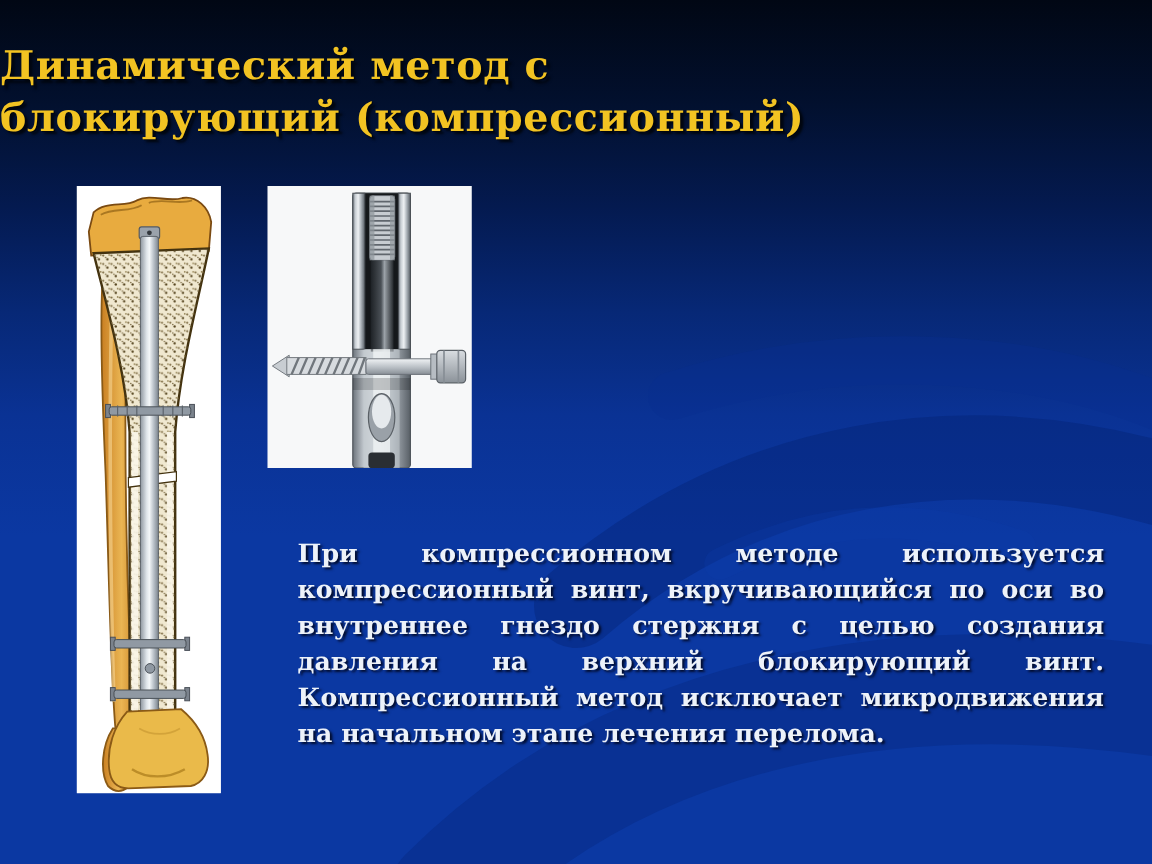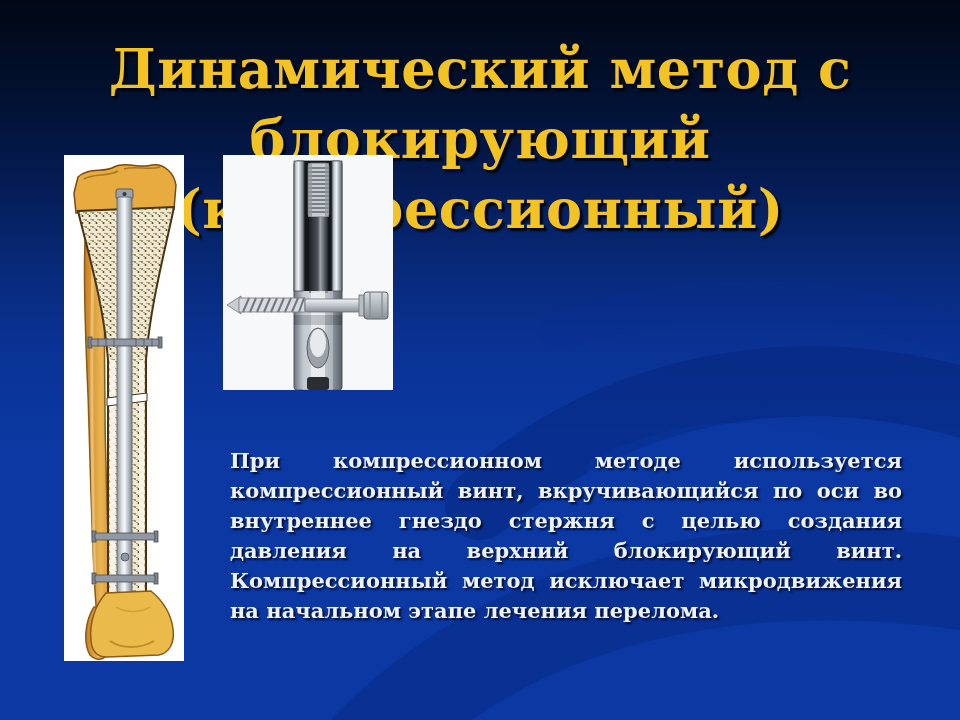--- a/index.html
+++ b/index.html
@@ -21,33 +21,33 @@
       #041a50 24%,
       #072876 36%,
       #0a3294 48%,
       var(--bg-bottom) 62%,
       var(--bg-bottom) 100%);
     font-family:"DejaVu Serif","Liberation Serif",serif;
   }
   .swirls{position:absolute;left:0;top:0;width:960px;height:720px;}
   .title{
     position:absolute;left:0;top:34px;width:100%;
-    text-align:center;
+    text-align:left;
     color:var(--title-color);
-    font-size:54px;font-weight:bold;
+    font-size:33px;font-weight:bold;
     line-height:1.3;letter-spacing:.5px;
     text-shadow:3px 3px 2px #000610,1px 1px 0 #000610;
   }
   .title .t-line{display:block;}
   .figure{position:absolute;background:#fff;}
   .img-left{left:64px;top:155px;width:120px;height:506px;}
   .img-top{left:223px;top:155px;width:170px;height:235px;}
   .figure svg{display:block;width:100%;height:100%;}
   .body-text{
-    position:absolute;left:230px;top:446px;width:672px;
+    position:absolute;left:248px;top:446px;width:672px;
     color:var(--body-color);
     font-size:21px;font-weight:bold;line-height:30px;
     text-align:justify;
     text-shadow:2px 2px 2px rgba(0,5,25,.85);
   }
 </style>
 </head>
 <body>
 
 <div class="slide">

